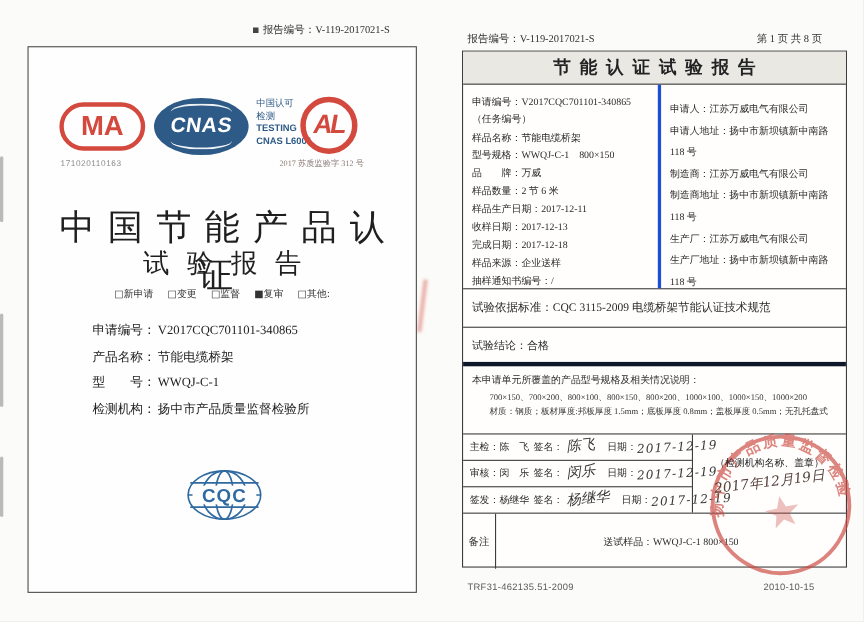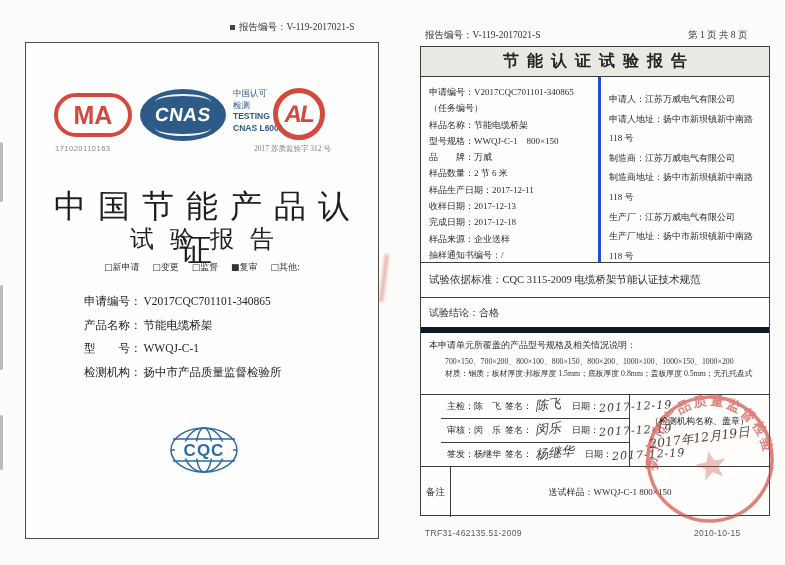--- a/index.html
+++ b/index.html
@@ -61,28 +61,28 @@
                 border:1.5px solid #3d3d3d;background:#fffefd;}
   .t-title{height:30px;background:#e9e8e3;border-bottom:1px solid #3d3d3d;display:flex;
            align-items:center;justify-content:center;font-size:16px;font-weight:bold;
            letter-spacing:8px;text-indent:8px;color:#222;}
   .t-info{display:flex;height:186px;border-bottom:1px solid #3d3d3d;}
   .t-info-left{width:180px;border-right:3px solid #1d4ed8;padding:7px 4px 0 8px;
                font-size:9px;line-height:16.3px;}
   .t-info-right{flex:1;padding:13px 4px 0 8px;font-size:9px;line-height:19.6px;}
   .t-standard{height:35px;border-bottom:1px solid #3d3d3d;display:flex;align-items:center;
               padding-left:8px;font-size:10.5px;}
-  .t-conclusion{height:35px;border-bottom:6px solid #0f172a;display:flex;align-items:center;
+  .t-conclusion{height:35px;border-bottom:4px solid #0f172a;display:flex;align-items:center;
                 padding-left:8px;font-size:10px;}
   .t-coverage{height:62px;border-bottom:1px solid #3d3d3d;padding:6px 6px 0 8px;font-size:9px;}
   .t-coverage .cov-lines{margin:4px 0 0 16px;font-size:7.8px;line-height:11.5px;color:#333;}
   .t-sign{display:flex;height:72px;border-bottom:1px solid #3d3d3d;position:relative;}
   .t-sign-left{width:209px;border-right:1px solid #3d3d3d;display:flex;flex-direction:column;}
   .sig-row{flex:1;border-bottom:1px solid #3d3d3d;display:flex;align-items:center;
-           padding-left:6px;font-size:9px;white-space:nowrap;margin-left:20px;}
+           padding-left:6px;font-size:9px;white-space:nowrap;}
   .sig-row:last-child{border-bottom:none;}
   .hand{display:inline-block;font-style:italic;font-family:"DejaVu Serif",serif;color:#3a3a3a;}
   .hand-sig{font-size:13px;transform:rotate(-6deg);margin:0 3px;position:relative;top:-2px;}
   .hand-date{font-size:11px;transform:rotate(-3deg);letter-spacing:1px;}
   .t-sign-right{flex:1;position:relative;display:flex;flex-direction:column;align-items:center;
                 justify-content:center;font-size:9px;z-index:2;}
   .seal-caption{position:relative;z-index:3;color:#222;}
   .seal-hand-date{position:relative;z-index:3;font-size:12.5px;font-style:italic;
                   transform:rotate(-7deg);color:#55403a;font-family:"DejaVu Serif",serif;margin-top:2px;}
   .seal-svg{position:absolute;left:10px;top:-6px;z-index:1;pointer-events:none;}

